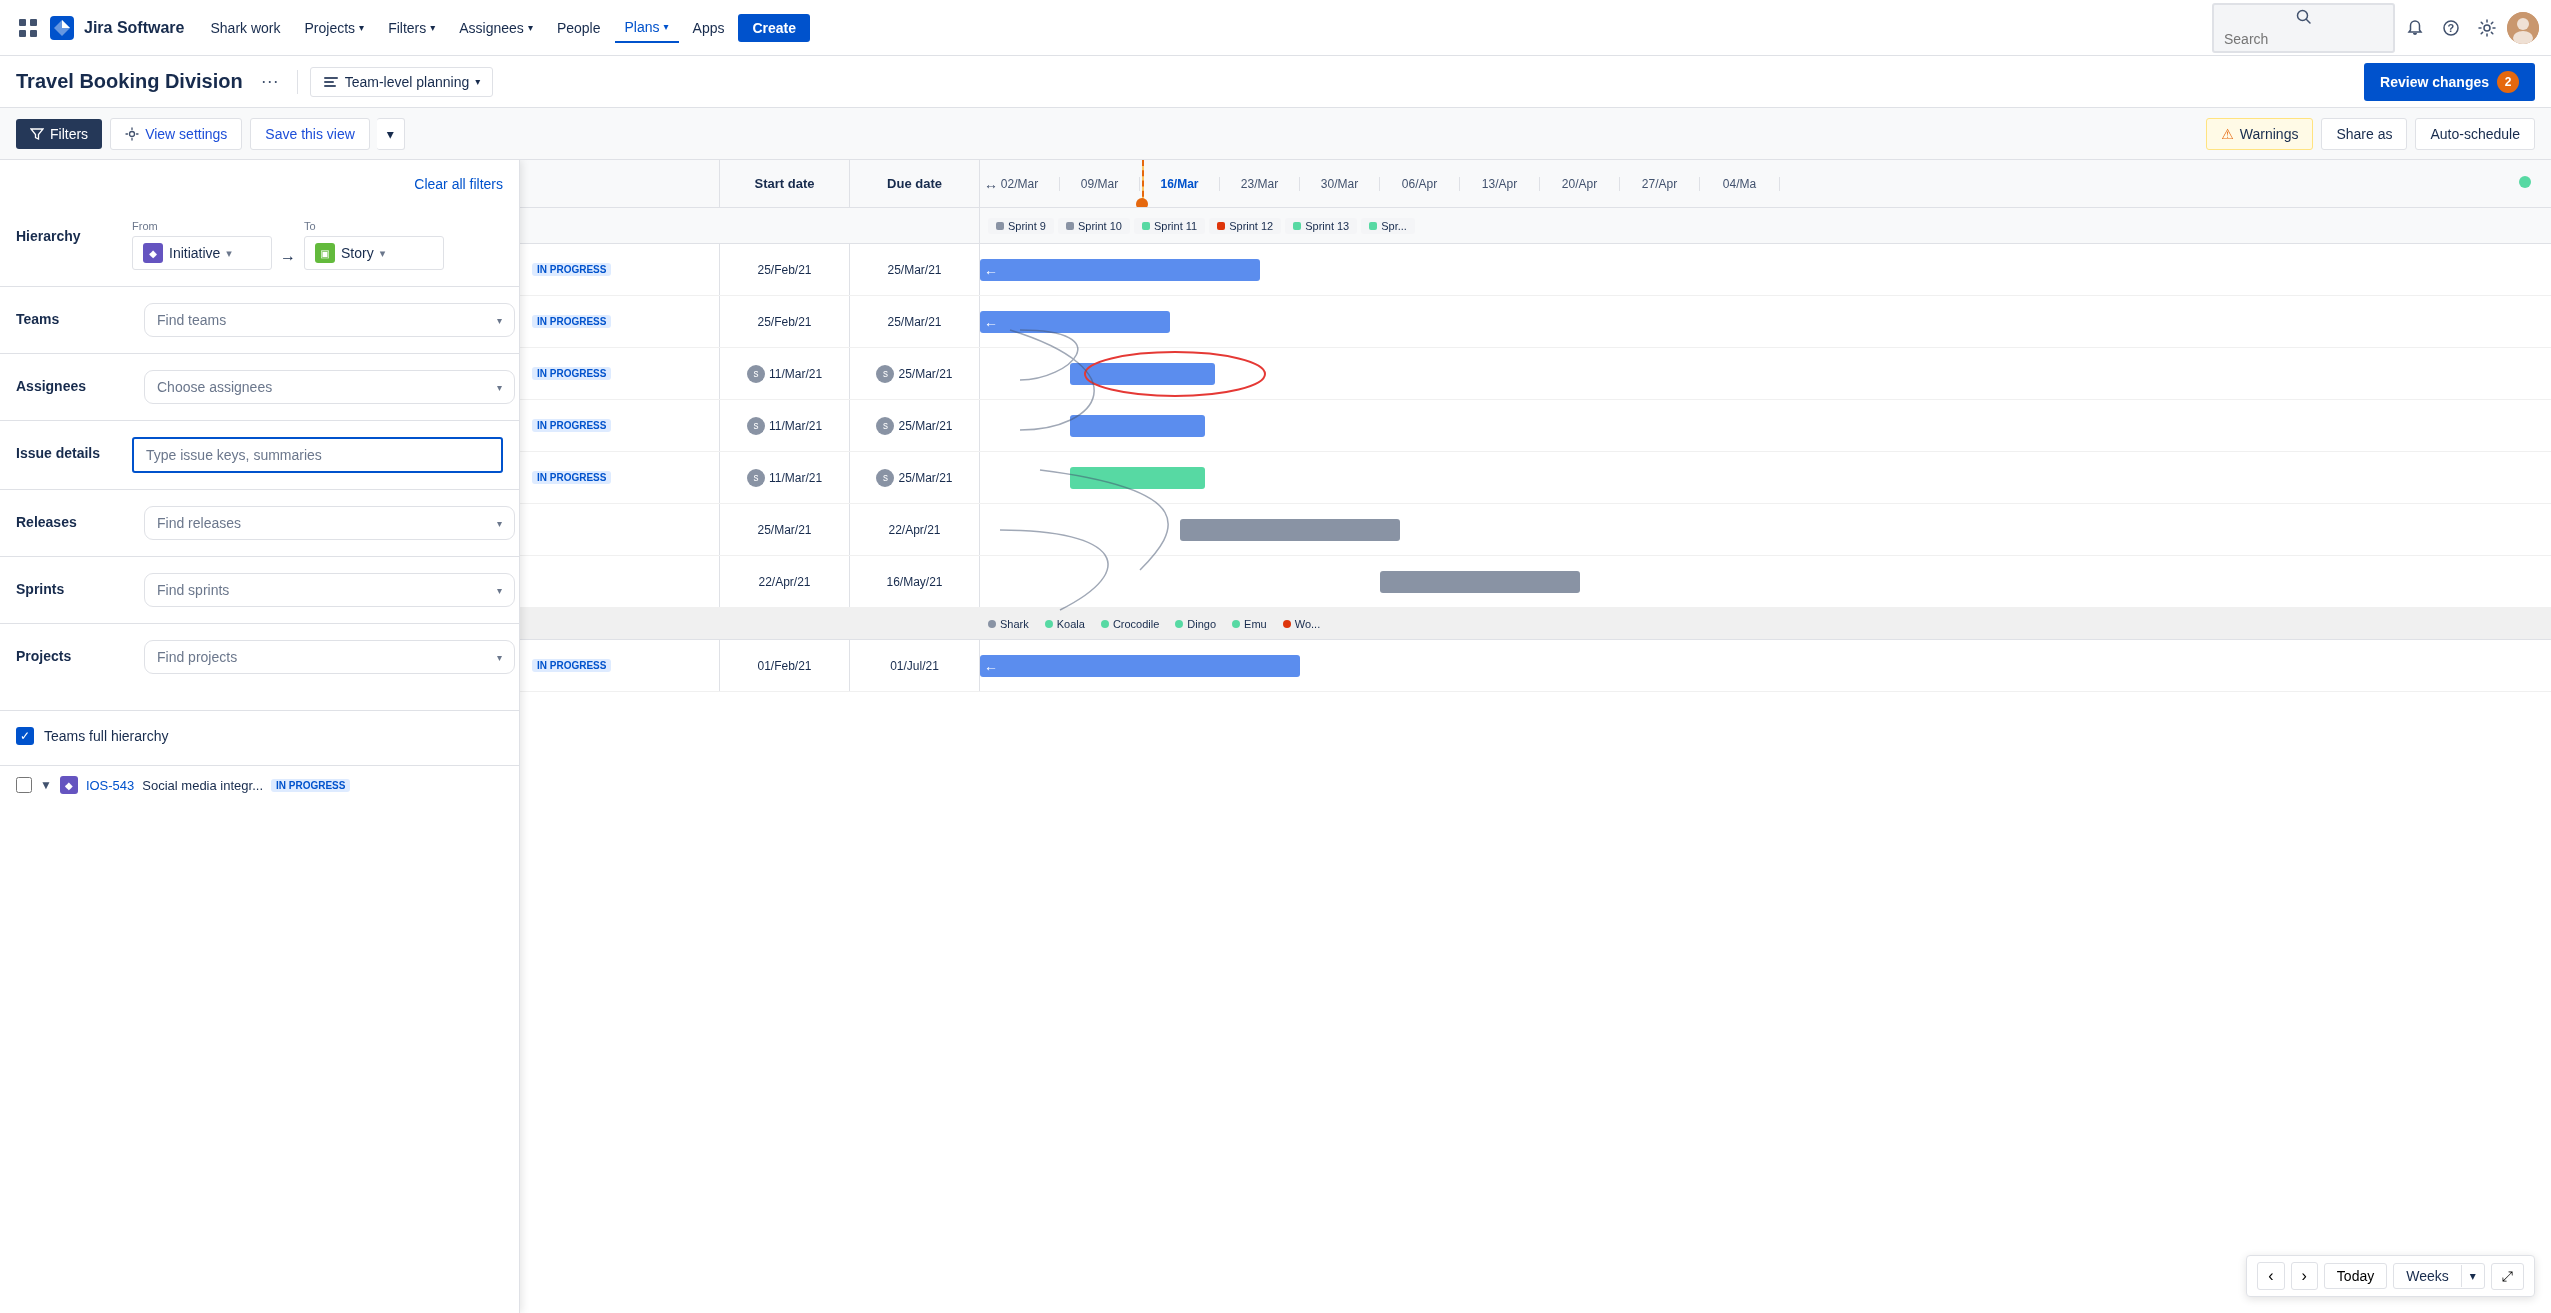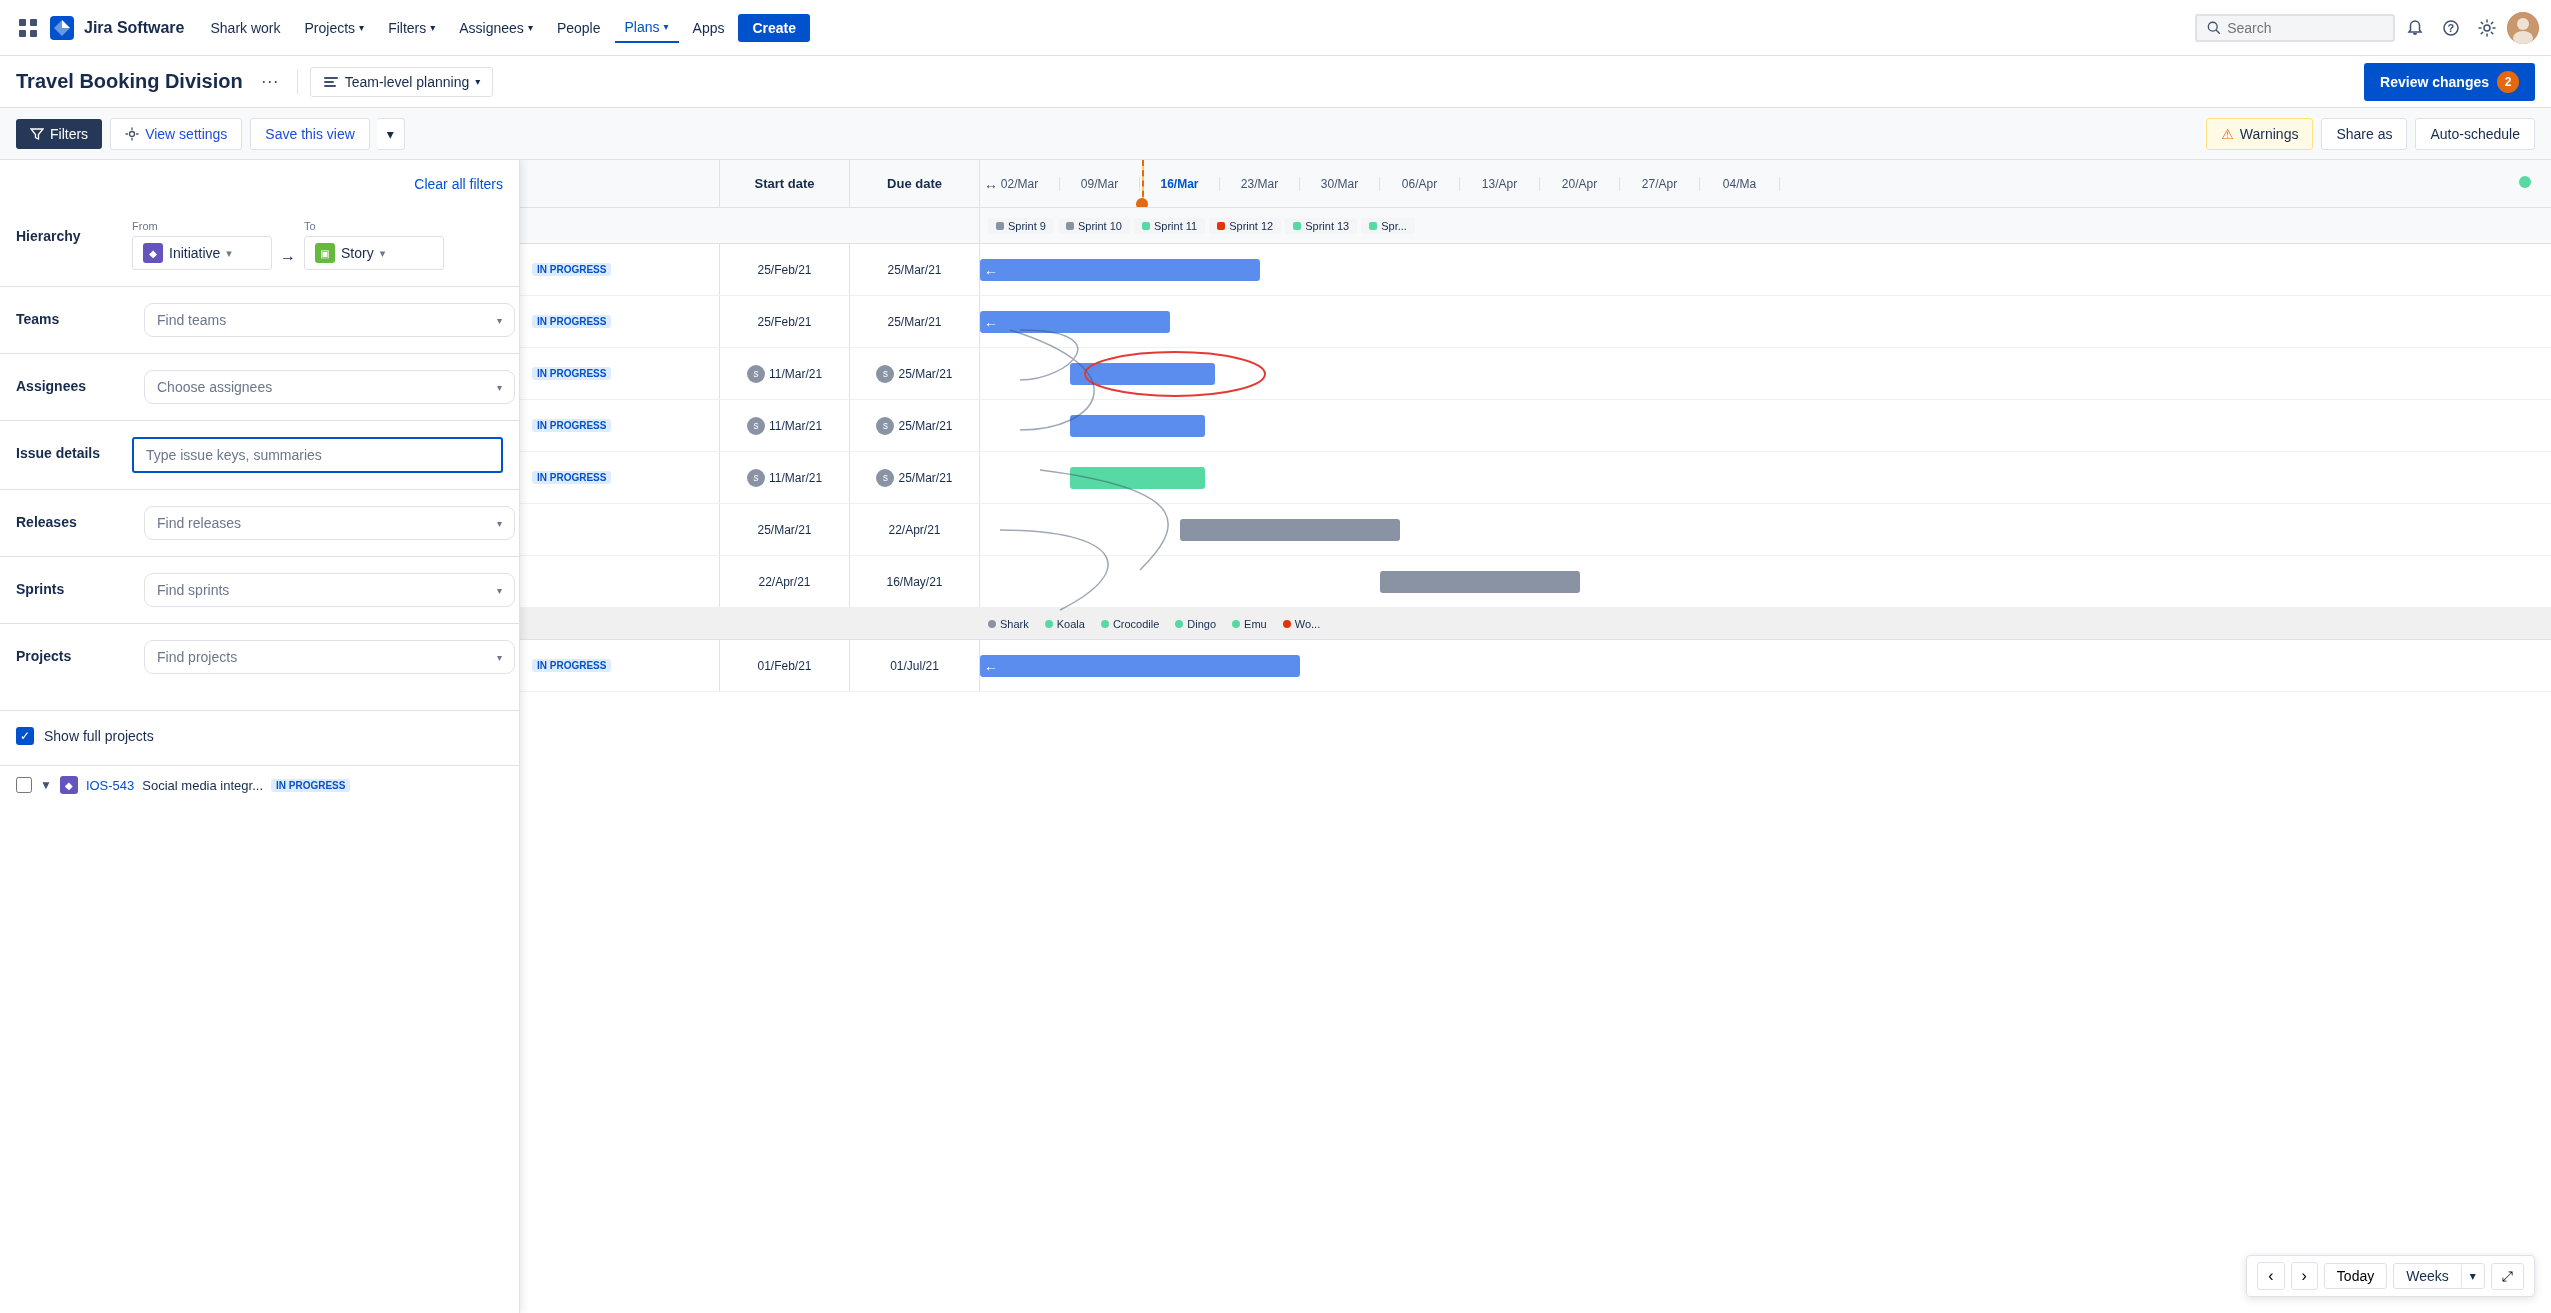--- a/index.html
+++ b/index.html
@@ -12,21 +12,21 @@
       padding: 0 12px; gap: 4px; position: relative; z-index: 100;
     }
     .nav-apps-icon { display:flex; align-items:center; justify-content:center; width:32px; height:32px; border-radius:4px; cursor:pointer; color:#42526e; }
     .nav-logo { display:flex; align-items:center; gap:8px; margin-right:12px; text-decoration:none; }
     .nav-logo-diamond { width:28px; height:28px; }
     .nav-logo-text { font-size:16px; font-weight:600; color:#172b4d; }
     .nav-item { padding:6px 10px; border-radius:3px; cursor:pointer; color:#172b4d; font-size:14px; display:flex; align-items:center; gap:4px; white-space:nowrap; }
     .nav-item.active { color:#0052cc; border-bottom:2px solid #0052cc; border-radius:0; }
     .nav-create { background:#0052cc; color:#fff; padding:6px 14px; border-radius:3px; cursor:pointer; font-weight:600; font-size:14px; border:none; }
     .nav-spacer { flex:1; }
-    .nav-search { display:flex; align-items:center; background:#f4f5f7; border:2px solid #dfe1e6; border-radius:3px; padding:4px 10px; gap:6px; width:200px; cursor:text; }
+    .nav-search { display:flex; align-items:center; background:#f4f5f7; border:2px solid #dfe1e6; border-radius:3px; padding:4px 10px; gap:6px; width:183px; cursor:text;flex-direction:column; }
     .nav-search input { border:none; background:transparent; outline:none; font-size:14px; color:#172b4d; width:100%; }
     .nav-icon-btn { width:32px; height:32px; border-radius:50%; display:flex; align-items:center; justify-content:center; cursor:pointer; color:#42526e; font-size:16px; }
     .nav-avatar { width:32px; height:32px; border-radius:50%; background:#c9976e; cursor:pointer; overflow:hidden; display:flex; align-items:center; justify-content:center; font-size:12px; color:#fff; }
 
     
     .sub-header {
       display:flex; align-items:center; height:52px; padding:0 16px;
       border-bottom:1px solid #dfe1e6; background:#fff; gap:12px;
     }
     .sub-header-title { font-size:20px; font-weight:600; color:#172b4d; }
@@ -348,21 +348,21 @@
       </div>
     </div>
 
     <div style="height:20px;"></div>
     <div class="filter-divider"></div>
 
     <div class="show-hierarchy">
       <div class="checkbox">
         <span class="checkbox-icon">✓</span>
       </div>
-      <span class="checkbox-label">Show full projects</span>
+      <span class="checkbox-label">Teams full hierarchy</span>
     </div>
 
     <div style="border-top:1px solid #dfe1e6; padding: 10px 16px; display:flex; align-items:center; gap:8px; margin-top:8px;">
       <input type="checkbox" style="width: 16px; height: 16px;">
       <span style="color:#42526e; font-size:12px;">▼</span>
       <div style="width:18px;height:18px;background:#6554c0;border-radius:3px;display:flex;align-items:center;justify-content:center;font-size:10px;color:#fff;">◆</div>
       <span style="color:#0052cc;font-size:13px;font-weight:500;">IOS-543</span>
       <span style="font-size:13px;color:#172b4d;">Social media integr...</span>
       <span class="status-badge inprogress">IN PROGRESS</span>
     </div>

